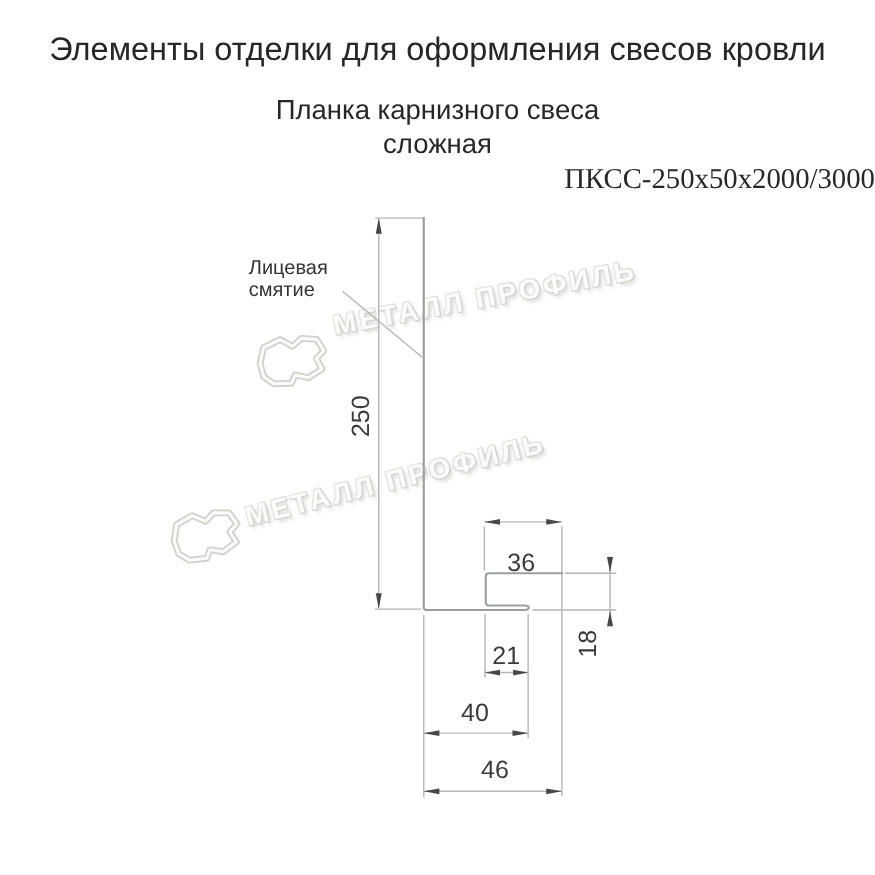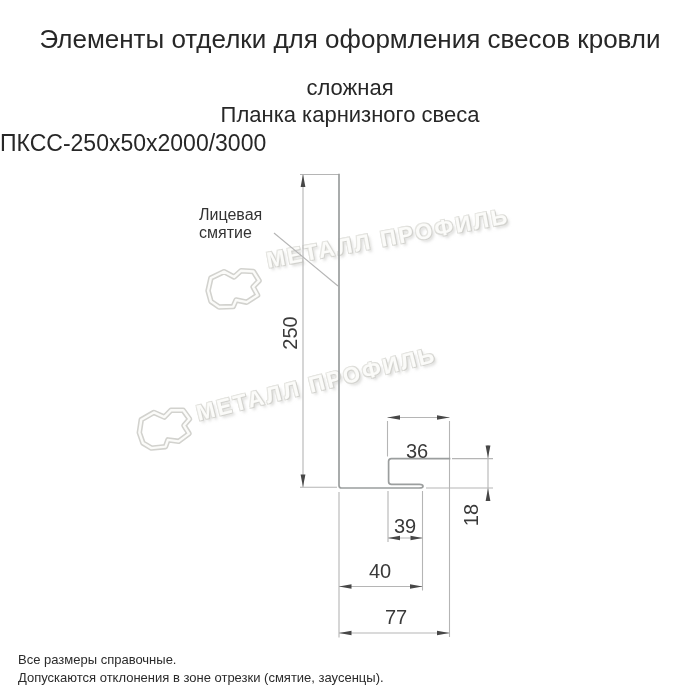--- a/index.html
+++ b/index.html
@@ -4,21 +4,21 @@
 <style>
   html,body{margin:0;padding:0;background:#fff;}
   #page{
     position:relative;width:700px;height:700px;background:#ffffff;overflow:hidden;
     font-family:"Liberation Sans","DejaVu Sans",sans-serif;color:#2e2e2e;
   }
   .abs{position:absolute;}
   
   .title{left:0;top:24px;width:700px;text-align:center;font-size:26px;line-height:30px;color:#272727;}
   .subtitle{left:0;top:74px;width:700px;text-align:center;font-size:22px;line-height:27px;color:#272727;}
-  .prodcode{left:0;top:130px;width:700px;text-align:left;font-size:23px;line-height:26px;color:#272727;}
+  .prodcode{left:0;top:130px;width:700px;text-align:right;font-size:23px;line-height:26px;color:#272727;font-family:Liberation Serif, serif;}
   
   .wm-layer{left:0;top:0;width:700px;height:700px;z-index:1;filter:blur(0.4px);}
   .wm-text{
     position:absolute;white-space:nowrap;font-weight:bold;font-size:22px;letter-spacing:2.5px;
     color:#fbfbf9;transform-origin:left center;
     text-shadow:1px 1px 0 #d2d2ce,-1px -1px 0 #e6e6e2,1px -1px 0 #dcdcd8,-1px 1px 0 #dcdcd8,2px 3px 3px rgba(190,190,186,0.55);
   }
   .wm1{left:267px;top:261px;transform:translateY(-50%) rotate(-10.5deg);}
   .wm2{left:197px;top:414px;transform:translateY(-50%) rotate(-14deg);}
   
@@ -37,22 +37,22 @@
   
   .notes{left:18px;top:651px;width:660px;font-size:13px;line-height:18px;color:#2b2b2b;z-index:3;}
 </style>
 </head>
 <body>
 
 <div id="page">
 
   <div class="abs title">Элементы отделки для оформления свесов кровли</div>
   <div class="abs subtitle">
+    <div>Планка карнизного свеса</div>
     <div>сложная</div>
-    <div>Планка карнизного свеса</div>
   </div>
   <div class="abs prodcode">ПКСС-250х50х2000/3000</div>
 
   <div class="abs wm-layer">
     <svg width="700" height="700" viewBox="0 0 700 700">
       <g transform="translate(235,288) rotate(-10)">
         <path d="M -27,-2 L -22,-14 L -8,-18 L 1,-11 L 9,-16 L 21,-13 L 25,-3 L 18,2 L 21,11 L 9,16 L -1,12 L -5,18 L -19,16 L -26,9 Z" fill="#ffffff" stroke="#d2d2ce" stroke-width="5.5" stroke-linejoin="round"></path>
         <path d="M -27,-2 L -22,-14 L -8,-18 L 1,-11 L 9,-16 L 21,-13 L 25,-3 L 18,2 L 21,11 L 9,16 L -1,12 L -5,18 L -19,16 L -26,9 Z" fill="none" stroke="#fbfbf9" stroke-width="2.4" stroke-linejoin="round"></path>
       </g>
       <g transform="translate(166,428) rotate(-14)">
@@ -112,22 +112,18 @@
              L 449.5,458.6" fill="none" stroke="#9b9e9e" stroke-width="1.7" stroke-linejoin="round" stroke-linecap="square"></path>
   </svg>
 
   <div class="face-label abs">
     <div>Лицевая</div>
     <div>смятие</div>
   </div>
   <span class="lbl rot dim-250">250</span>
   <span class="lbl ctr dim-36">36</span>
   <span class="lbl rot dim-18">18</span>
-  <span class="lbl ctr dim-21">39</span>
+  <span class="lbl ctr dim-21">21</span>
   <span class="lbl ctr dim-50">40</span>
-  <span class="lbl ctr dim-65">77</span>
+  <span class="lbl ctr dim-65">46</span>
 
-  <div class="abs notes">
-    <div>Все размеры справочные.</div>
-    <div>Допускаются отклонения в зоне отрезки (смятие, заусенцы).</div>
-  </div>
 
 </div>
 
 </body></html>

